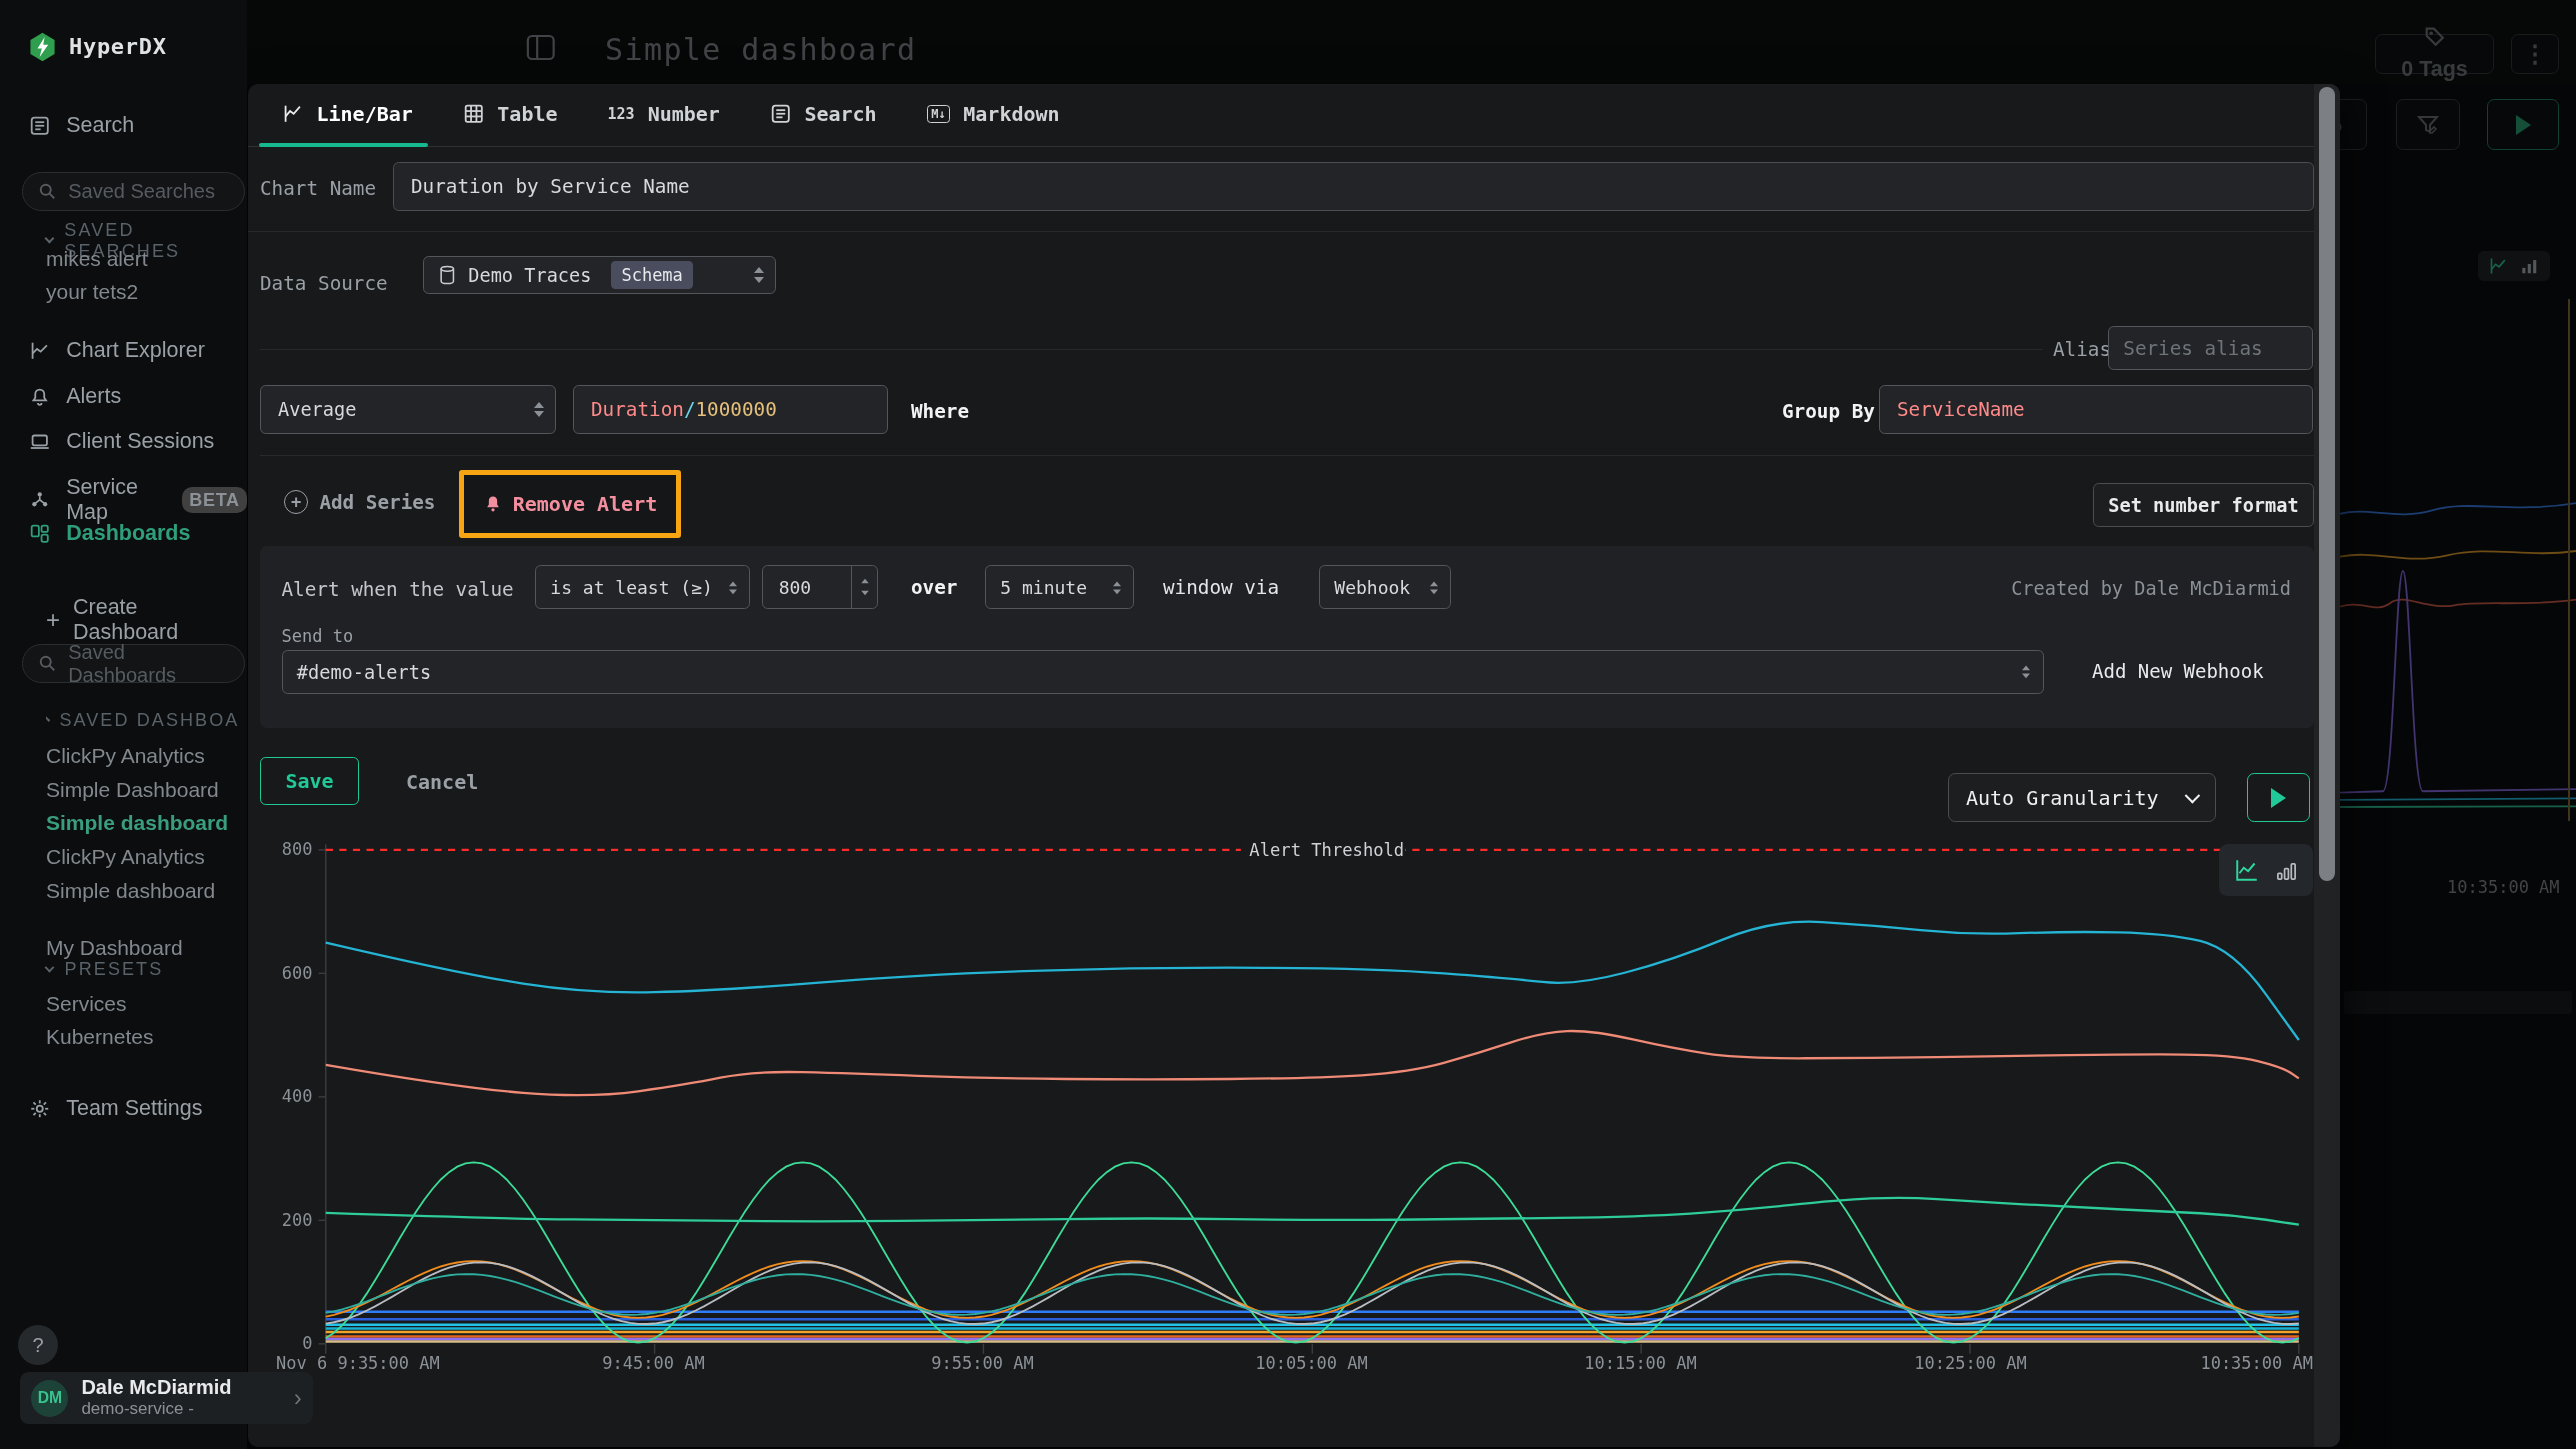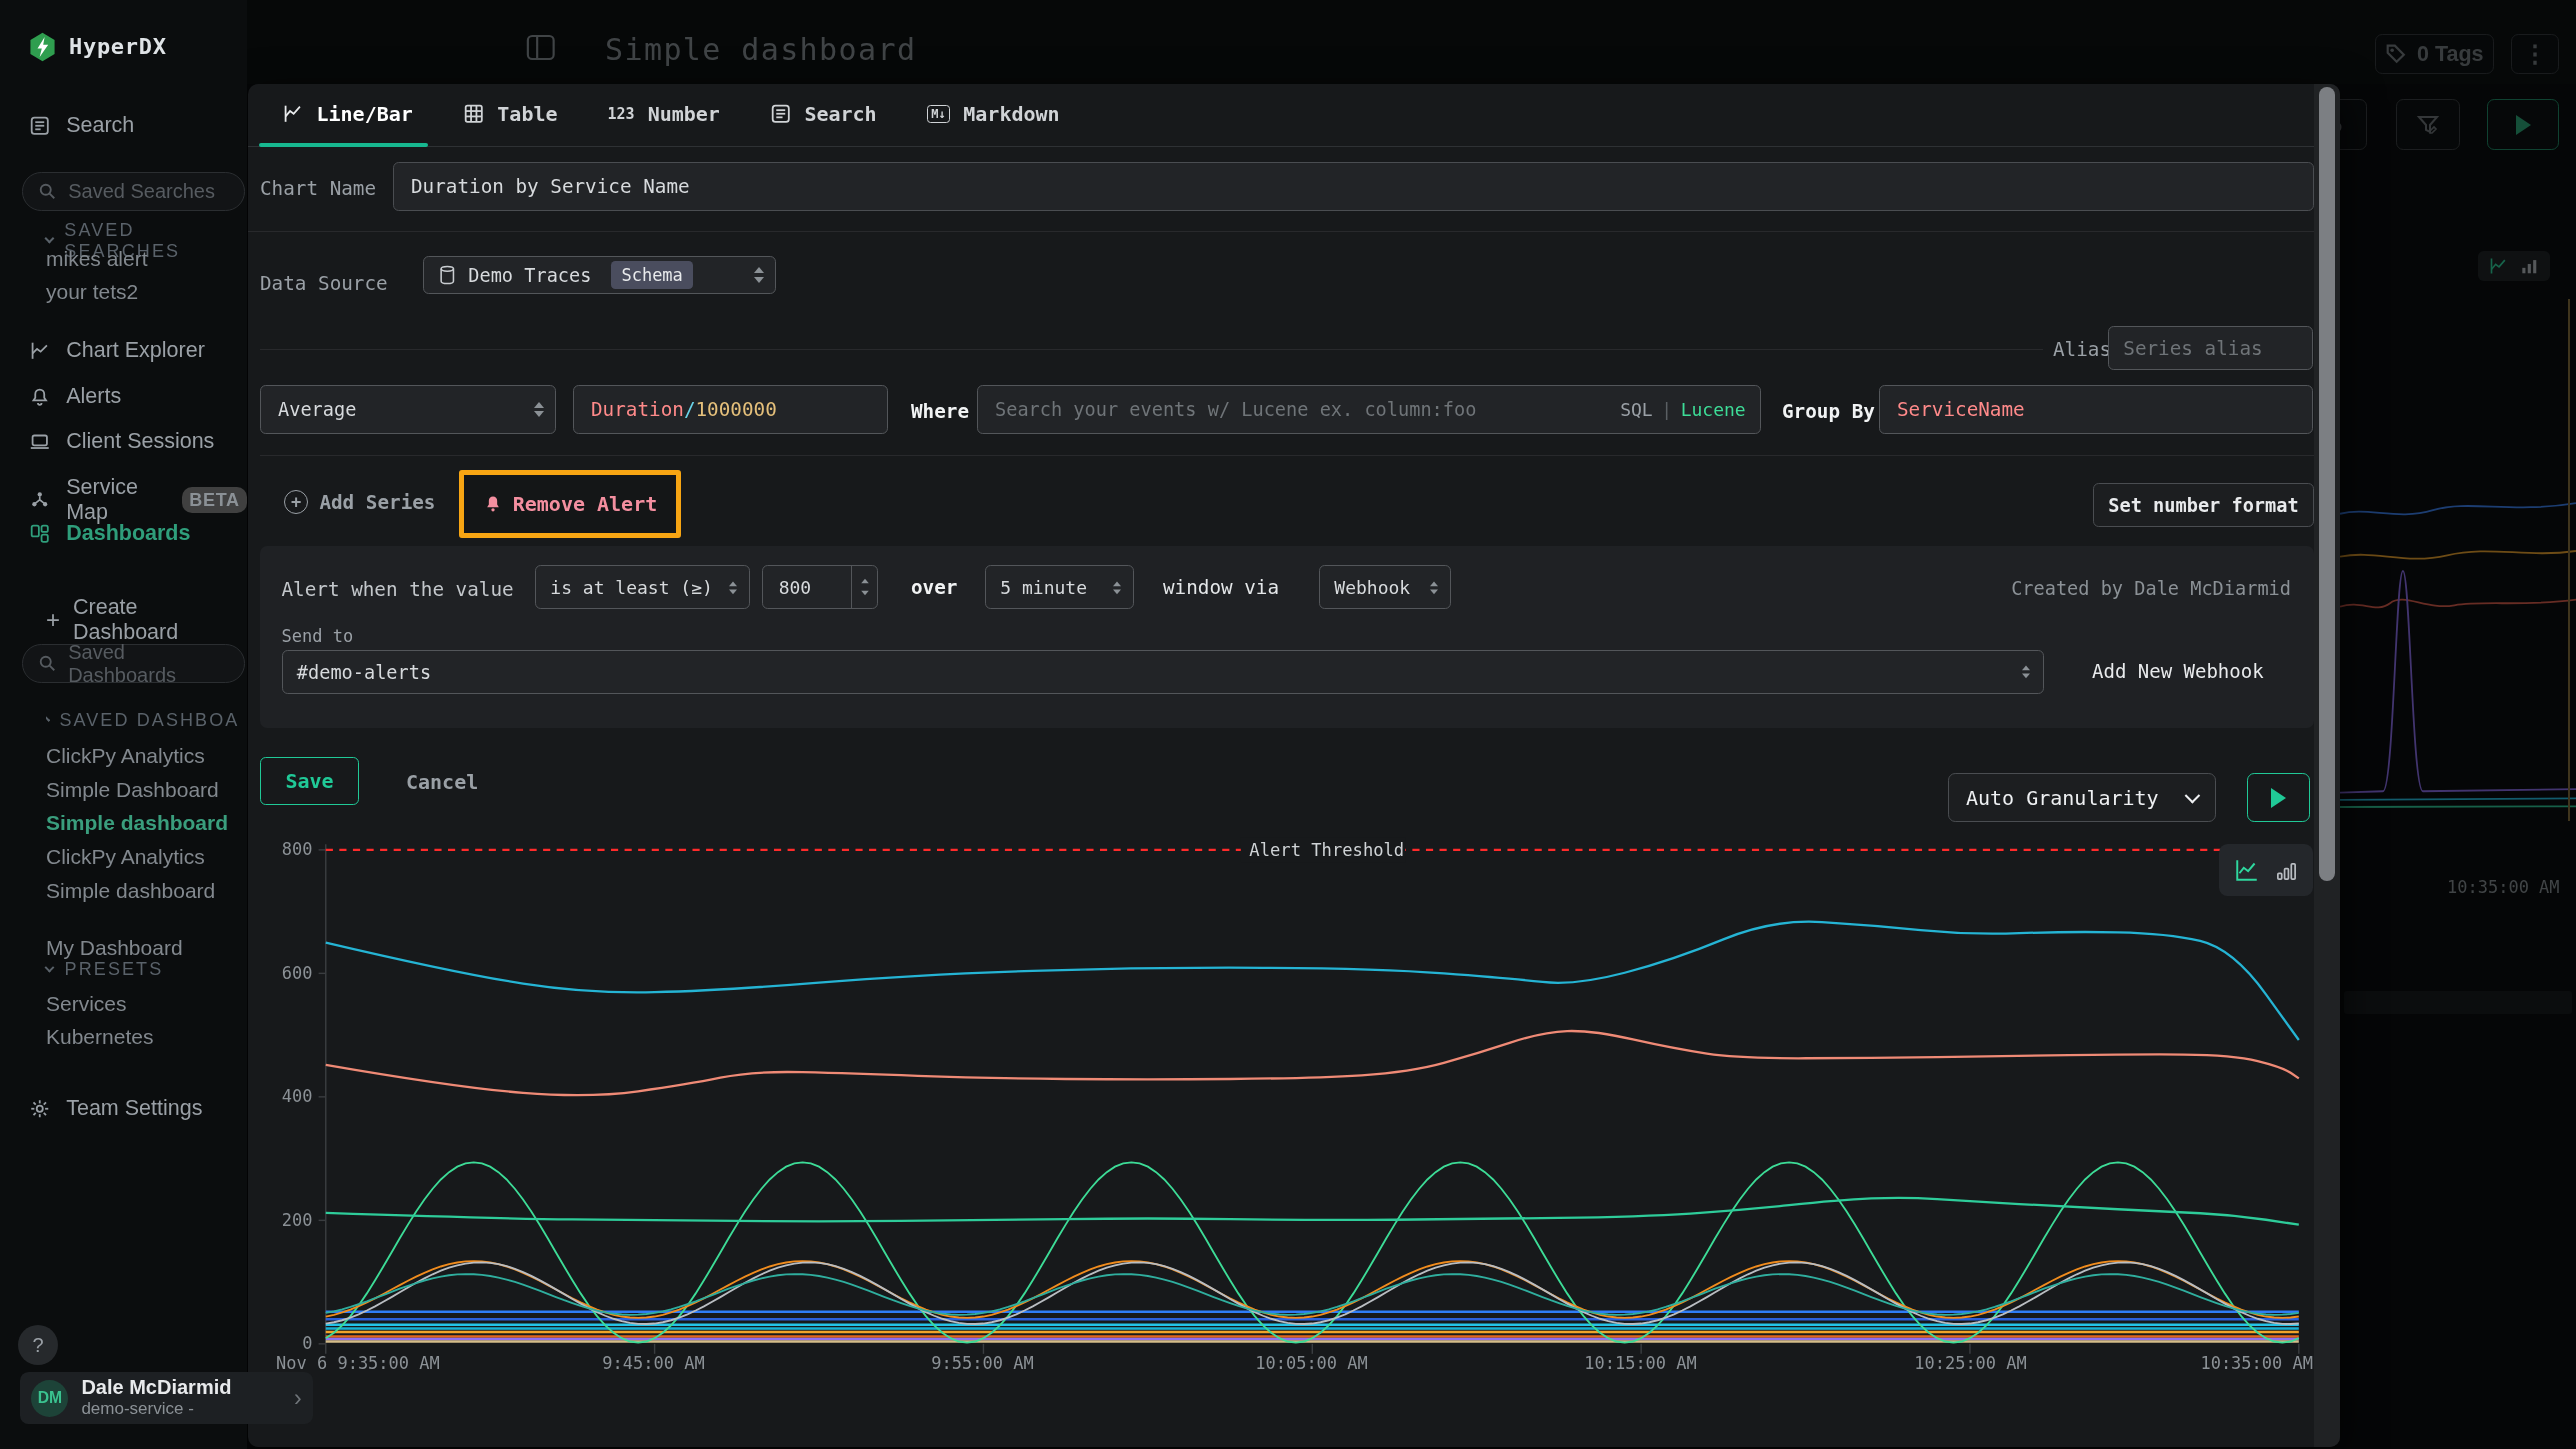--- a/index.html
+++ b/index.html
@@ -96,21 +96,21 @@
 <body>
 
 <div id="topbar">
   <div id="collapse-btn">
     <svg width="31.5" height="29" viewBox="0 0 44 40">
         <rect x="4" y="4" width="36" height="32" rx="6" fill="none" stroke="#8b9196" stroke-width="3"></rect>
         <line x1="17" y1="4" x2="17" y2="36" stroke="#8b9196" stroke-width="3"></line>
       </svg>
   </div>
   <div id="page-title">Simple dashboard</div>
-  <div class="tb-btn" style="left:2128px; top:34px; width:119px; height:40px;">
+  <div class="tb-btn" style="left:2128px; top:34px; width:119px; height:40px;flex-direction:column;">
     <span class="icon">
       <svg width="21.5" height="21.5" viewBox="0 0 24 24">
           <path d="M3 3h8l10 10-8 8L3 11z" fill="none" stroke="#777c80" stroke-width="2.4"></path>
           <circle cx="8" cy="8" r="2" fill="#777c80"></circle>
         </svg>
     </span>
     <span>0 Tags</span>
   </div>
   <div class="tb-btn" style="left:2264px; top:34px; width:48px; height:40px; font-size:24px;">
     <span>⋮</span>
@@ -399,26 +399,20 @@
         <span class="tri-up"></span>
         <span class="tri-dn"></span>
       </span>
   </div>
   <div class="inputbox abs" style="left:325px; top:301px; width:315px; height:49px; padding:0 17px; border-color:#53565a; font-size:19.3px;">
     <span style="color:#ff8a8a;">Duration</span>
       <span style="color:#6ad4e8;">/</span>
       <span style="color:#e5c07b;">1000000</span>
   </div>
   <div class="boldlbl abs" style="left:663px; top:316px;">Where</div>
-  <div class="inputbox abs" style="left:729px; top:301px; width:784px; height:49px; padding:0 14.3px 0 17px; border-color:#53565a;">
-    <input class="raw" style="font-size: 18.6px;" readonly="" placeholder="Search your events w/ Lucene ex. column:foo">
-    <span style="color:#9aa0a6; font-size:18px;">SQL</span>
-    <span style="color:#5a5f63; margin:0 8.6px; font-size:18px;">|</span>
-    <span style="color:#3ddc97; font-size:18px;">Lucene</span>
-  </div>
   <div class="boldlbl abs" style="left:1534px; top:316px;">Group By</div>
   <div class="inputbox abs" style="left:1631px; top:301px; width:434px; height:49px; padding:0 17px; border-color:#53565a;">
     <span style="color:#ff8a8a; font-size:19.3px;">ServiceName</span>
   </div>
   <div class="divider" style="left:12px; top:371px; width:2054px;"></div>
 
   <div id="add-series">
     <span class="plus-circle">+</span>
     <span>Add Series</span>
   </div>

